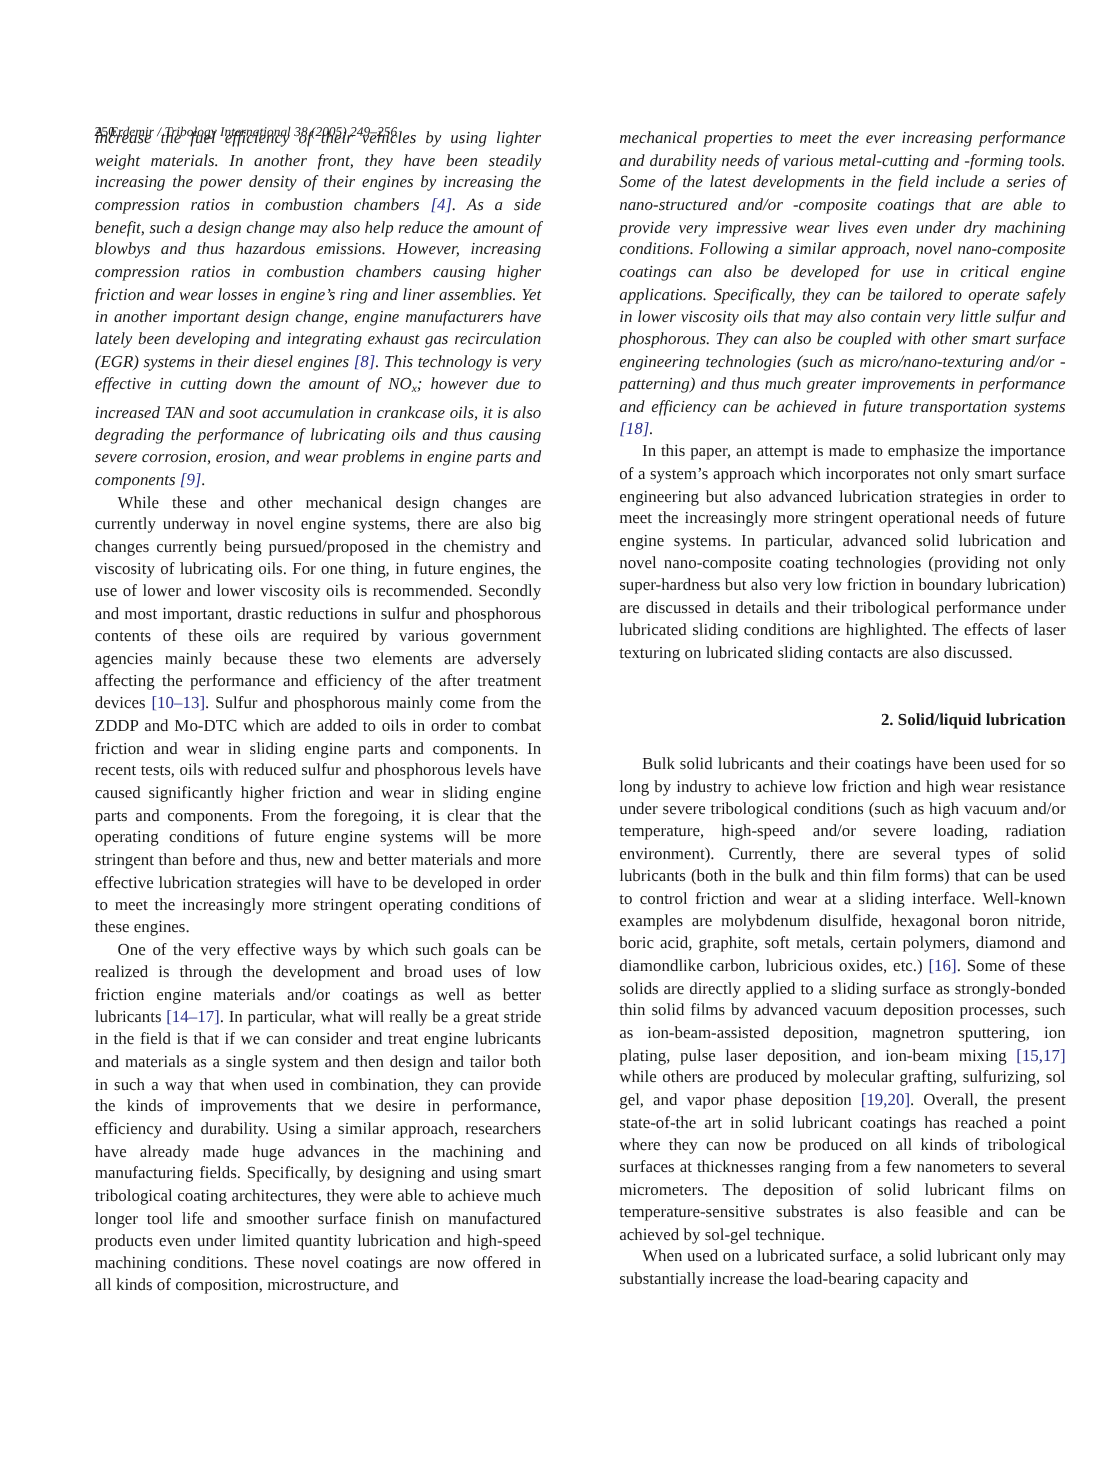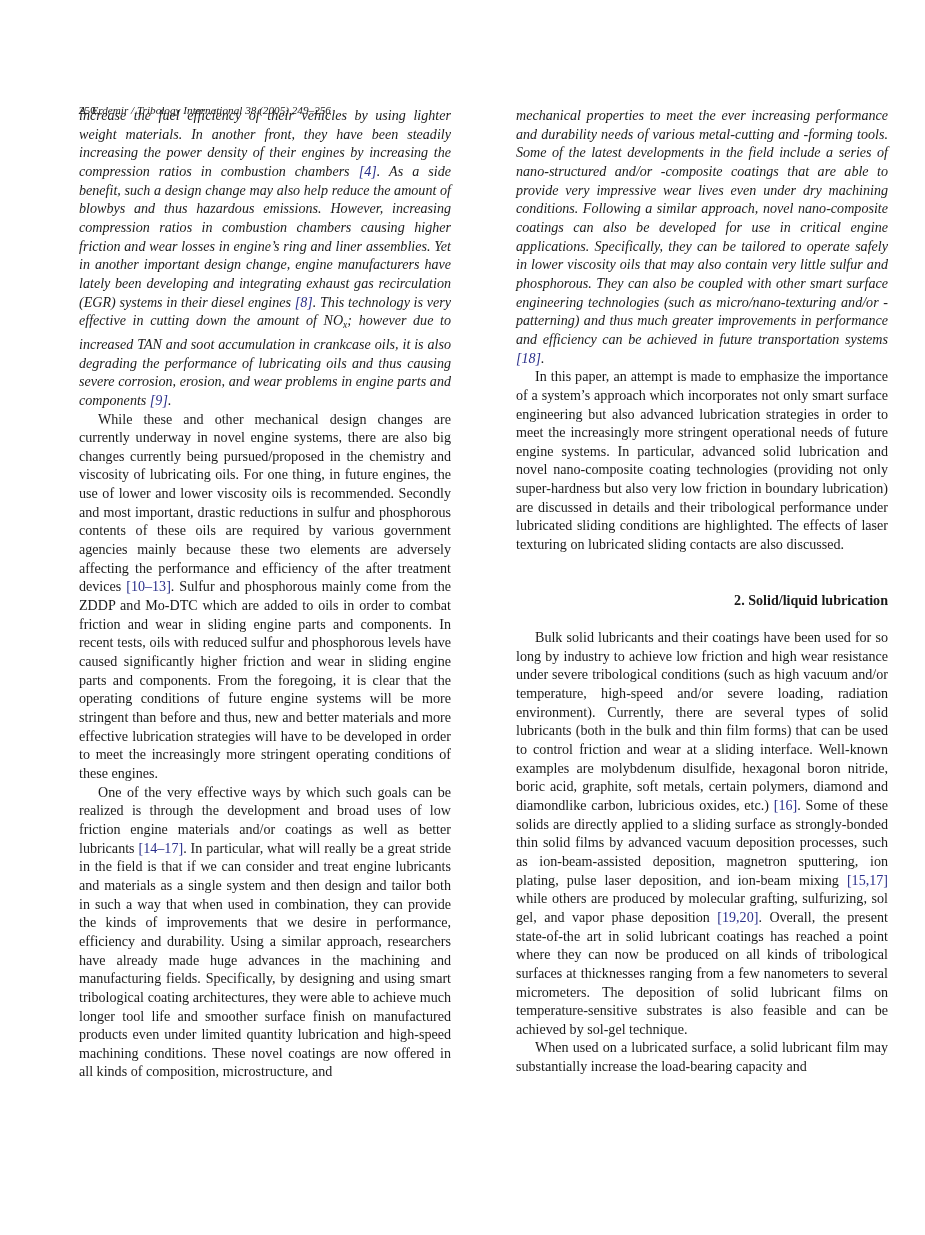--- a/index.html
+++ b/index.html
@@ -35,14 +35,14 @@
   <p><span>One of the very effective ways by which such goals can be realized is through the development and broad uses of low friction engine materials and/or coatings as well as better lubricants </span><a class="cite">[14–17]</a><span>. In particular, what will really be a great stride in the field is that if we can consider and treat engine lubricants and materials as a single system and then design and tailor both in such a way that when used in combination, they can provide the kinds of improvements that we desire in performance, efficiency and durability. Using a similar approach, researchers have already made huge advances in the machining and manufacturing fields. Specifically, by designing and using smart tribological coating architectures, they were able to achieve much longer tool life and smoother surface finish on manufactured products even under limited quantity lubrication and high-speed machining conditions. These novel coatings are now offered in all kinds of composition, microstructure, and</span></p>
 </div>
 
 <div class="col col-right">
   <p class="noindent"><span>mechanical properties to meet the ever increasing performance and durability needs of various metal-cutting and -forming tools. Some of the latest developments in the field include a series of nano-structured and/or -composite coatings that are able to provide very impressive wear lives even under dry machining conditions. Following a similar approach, novel nano-composite coatings can also be developed for use in critical engine applications. Specifi­cally, they can be tailored to operate safely in lower viscosity oils that may also contain very little sulfur and phosphorous. They can also be coupled with other smart surface engineering technologies (such as micro/nano-texturing and/or -patterning) and thus much greater improvements in performance and efficiency can be achieved in future transportation systems </span><a class="cite">[18]</a><span>.</span></p>
   <p>In this paper, an attempt is made to emphasize the importance of a system’s approach which incorporates not only smart surface engineering but also advanced lubrica­tion strategies in order to meet the increasingly more stringent operational needs of future engine systems. In particular, advanced solid lubrication and novel nano-composite coating technologies (providing not only super-hardness but also very low friction in boundary lubrication) are discussed in details and their tribological performance under lubricated sliding conditions are highlighted. The effects of laser texturing on lubricated sliding contacts are also discussed.</p>
   <div class="gap-before-heading"></div>
   <h2 class="section">2. Solid/liquid lubrication</h2>
   <div class="gap-after-heading"></div>
   <p><span>Bulk solid lubricants and their coatings have been used for so long by industry to achieve low friction and high wear resistance under severe tribological conditions (such as high vacuum and/or temperature, high-speed and/or severe loading, radiation environment). Currently, there are several types of solid lubricants (both in the bulk and thin film forms) that can be used to control friction and wear at a sliding interface. Well-known examples are molybdenum disulfide, hexagonal boron nitride, boric acid, graphite, soft metals, certain polymers, diamond and diamondlike carbon, lubricious oxides, etc.) </span><a class="cite">[16]</a><span>. Some of these solids are directly applied to a sliding surface as strongly-bonded thin solid films by advanced vacuum deposition processes, such as ion-beam-assisted deposition, magnetron sputtering, ion plating, pulse laser deposition, and ion-beam mixing </span><a class="cite">[15,17]</a><span> while others are produced by molecular grafting, sulfuriz­ing, sol gel, and vapor phase deposition </span><a class="cite">[19,20]</a><span>. Overall, the present state-of-the art in solid lubricant coatings has reached a point where they can now be produced on all kinds of tribological surfaces at thicknesses ranging from a few nanometers to several micrometers. The deposition of solid lubricant films on temperature-sensitive substrates is also feasible and can be achieved by sol-gel technique.</span></p>
-  <p>When used on a lubricated surface, a solid lubricant film may substantially increase the load-bearing capacity and</p>
+  <p>When used on a lubricated surface, a solid lubricant only may substantially increase the load-bearing capacity and</p>
 </div>
 
 </body></html>

